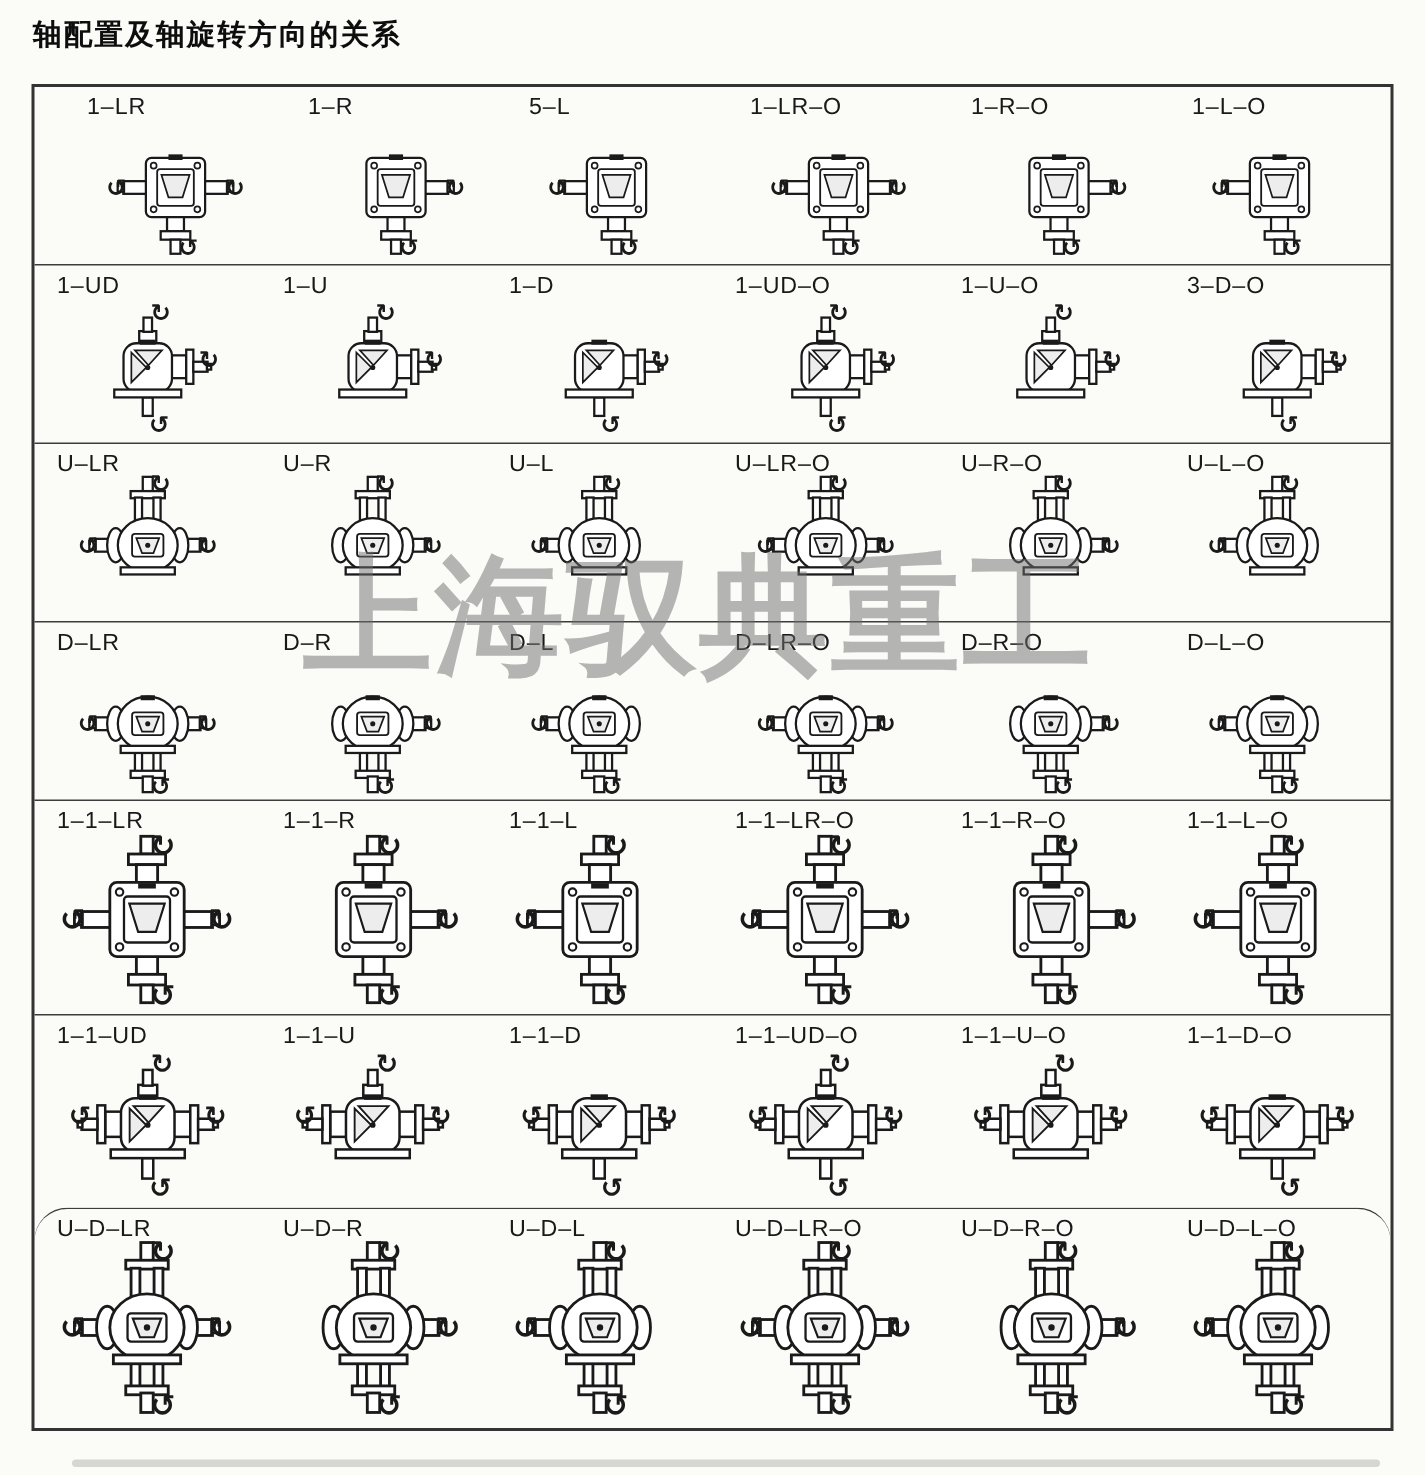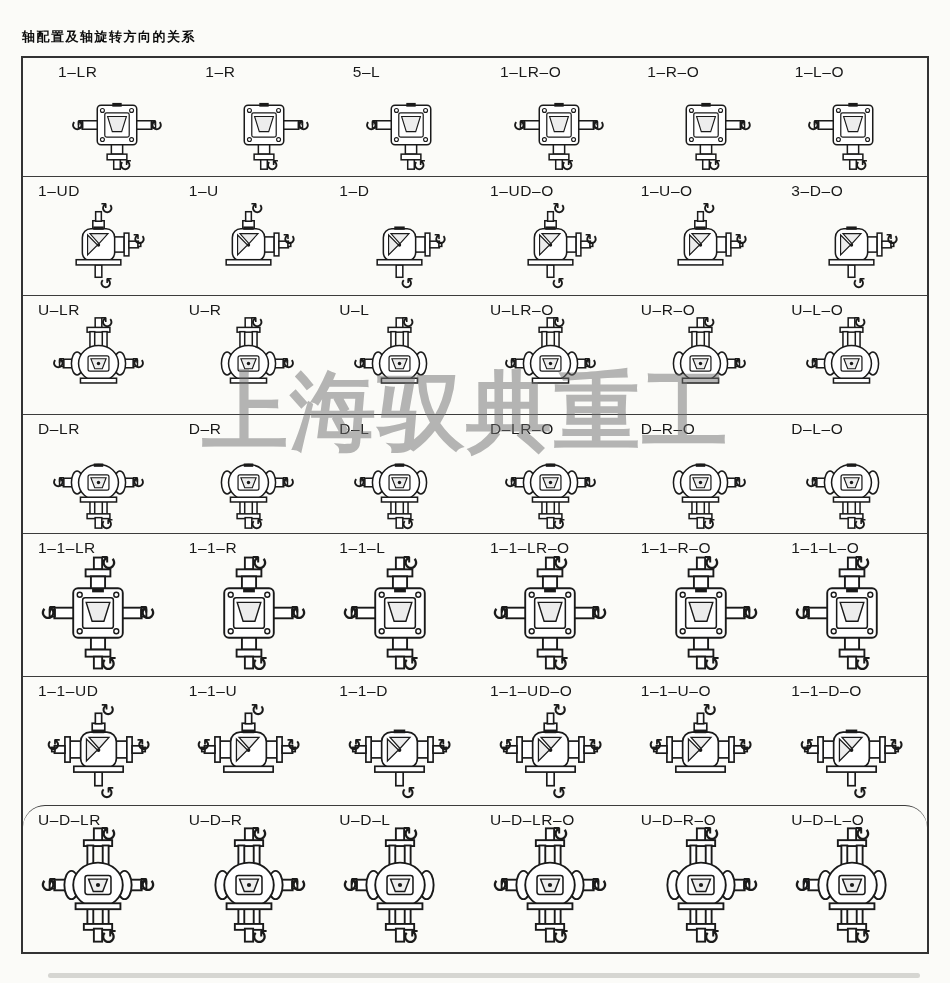--- a/index.html
+++ b/index.html
@@ -2,22 +2,22 @@
 <html><head>
 <meta charset="utf-8">
 <style>
   html,body{margin:0;padding:0;}
   body{
     width:950px;height:983px;position:relative;overflow:hidden;
     background:#fbfbf8;
     font-family:"Liberation Sans",sans-serif;
   }
   .page-title{
-    position:absolute;left:22px;top:28px;
-    font-size:13px;font-weight:bold;color:#0d0d0d;letter-spacing:1.5px;
+    position:absolute;left:22px;top:10px;
+    font-size:19px;font-weight:bold;color:#0d0d0d;letter-spacing:1.5px;
   }
   .grid{
     position:absolute;left:21px;top:56px;width:908px;
     border:2px solid #333;box-sizing:border-box;background:transparent;
   }
   .grid-row{
     display:grid;grid-template-columns:repeat(6,1fr);
     box-sizing:border-box;
   }
   .grid-row + .grid-row{border-top:1.6px solid #3c3c3c;}

